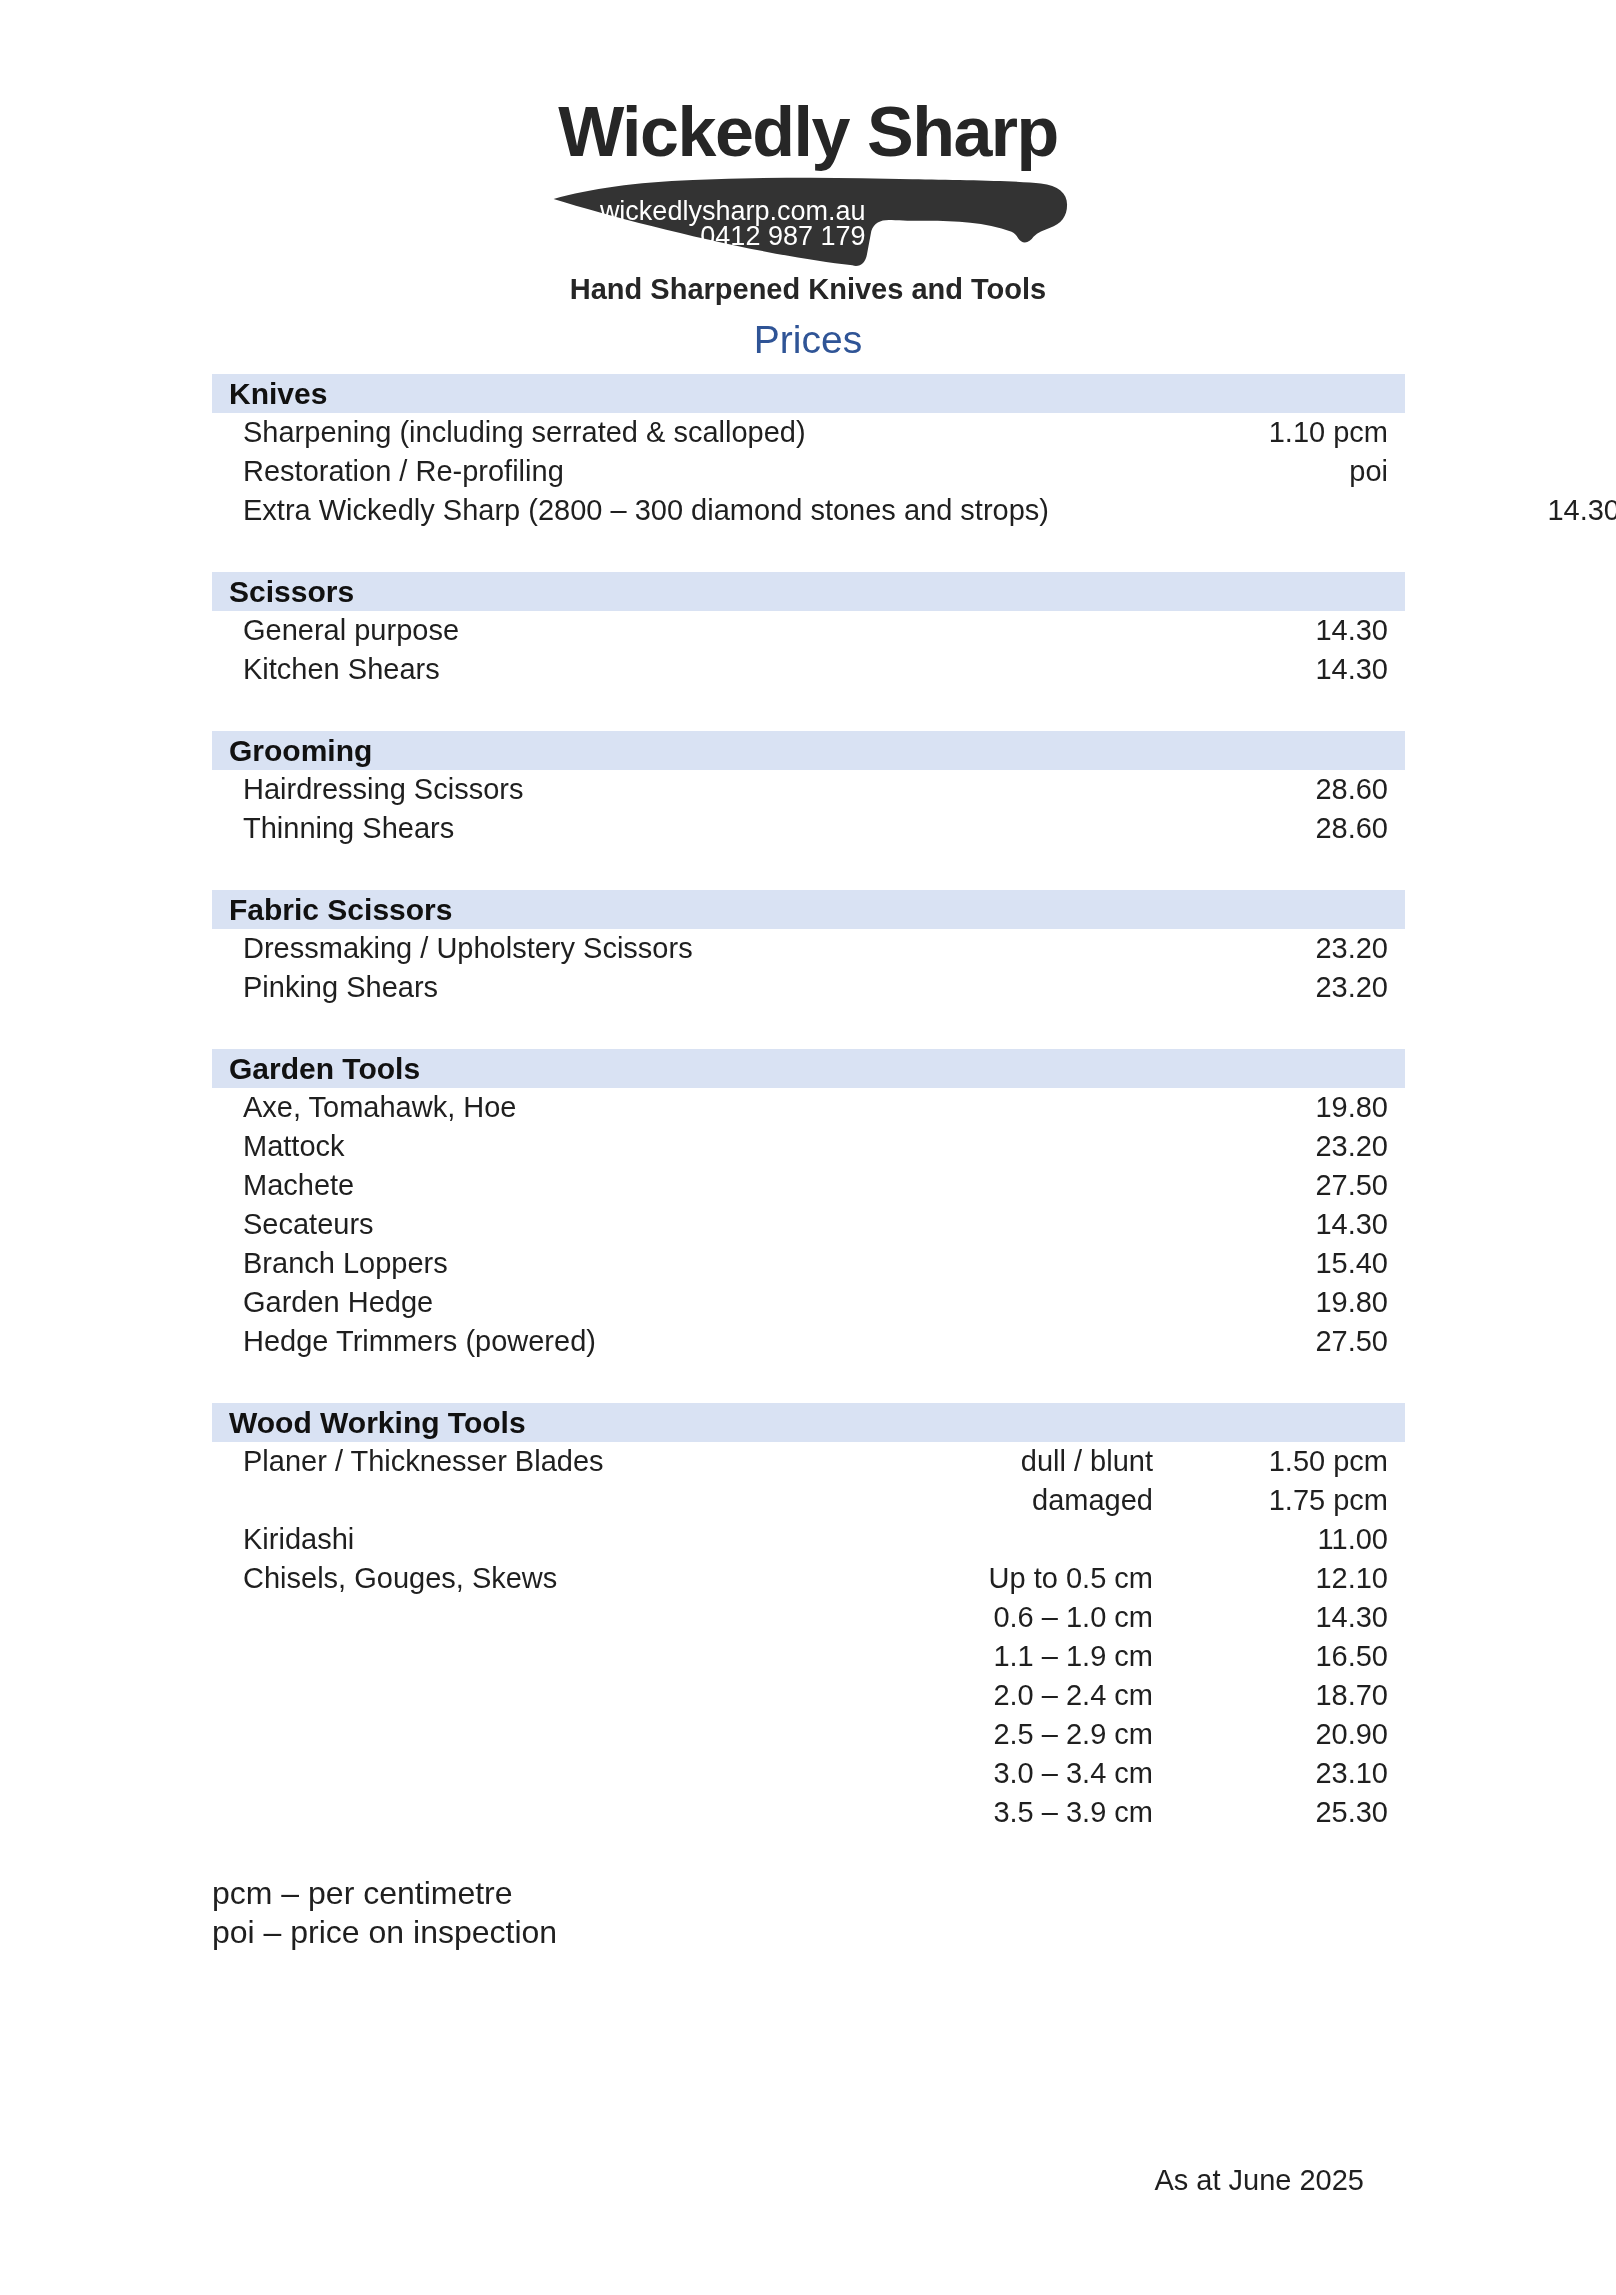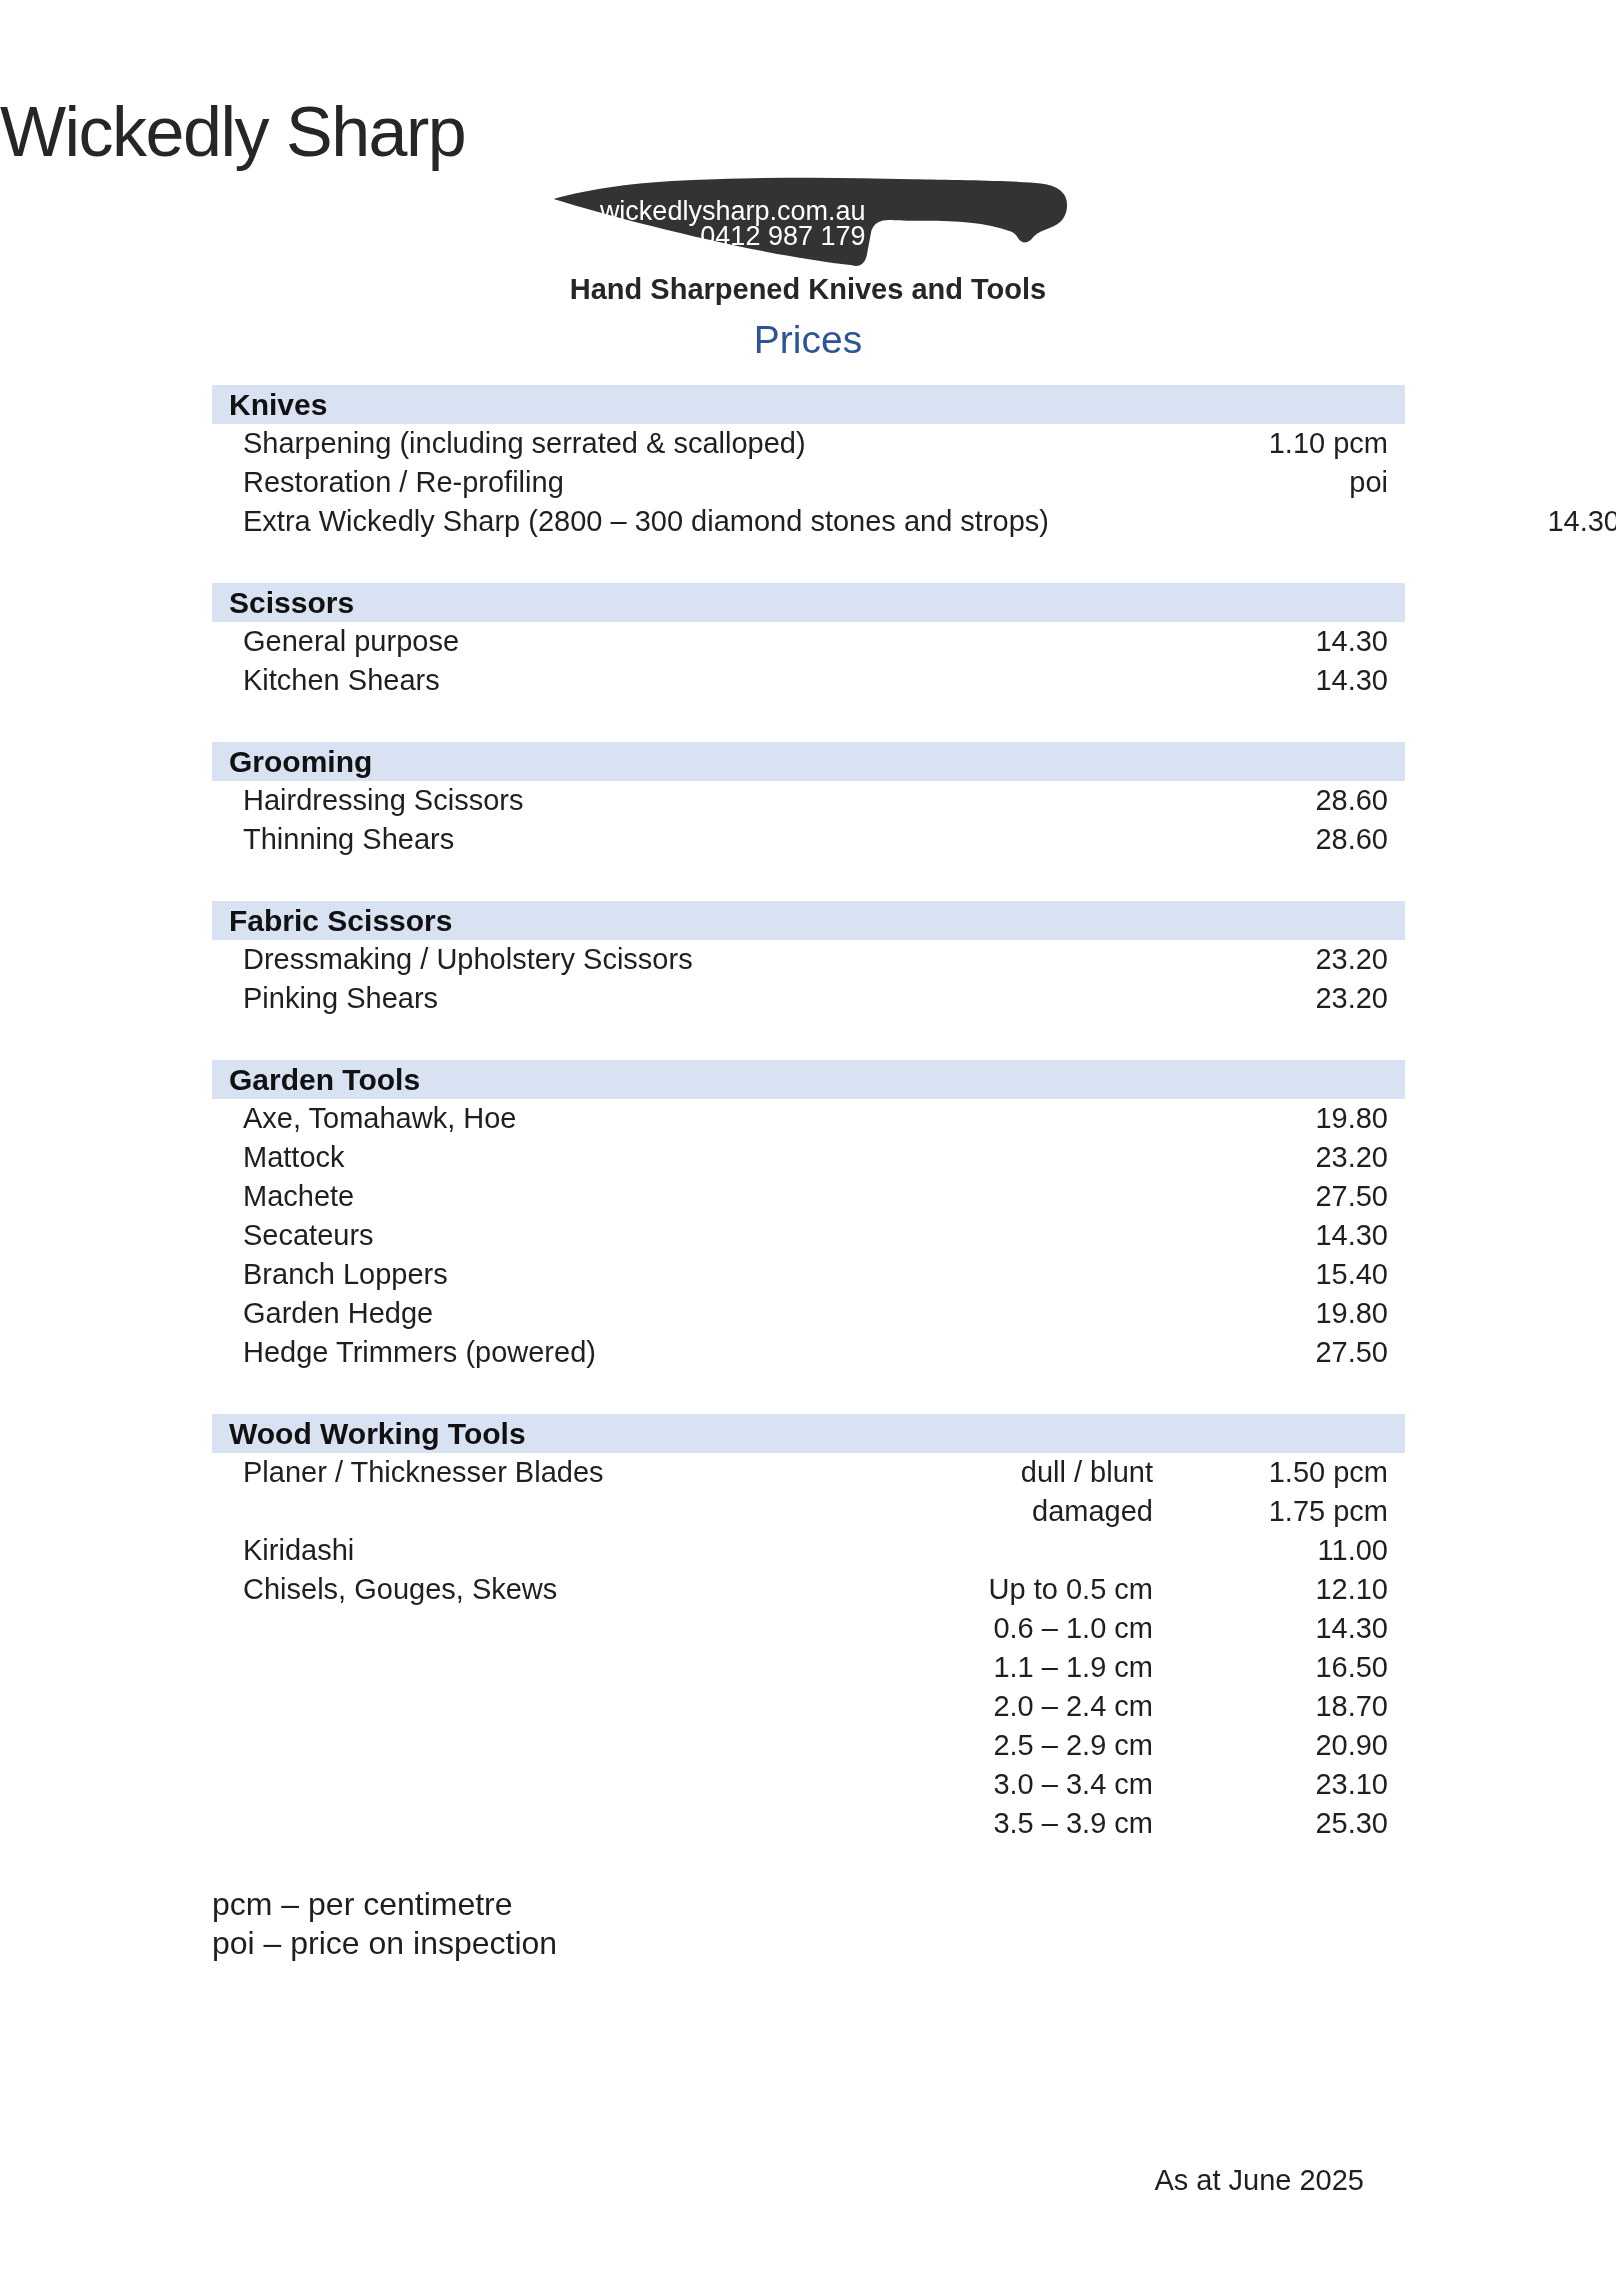--- a/index.html
+++ b/index.html
@@ -7,24 +7,24 @@
     position:relative;
     width:1616px;
     height:2295px;
     background:#ffffff;
     font-family:"Liberation Sans", sans-serif;
     color:#1f1f1f;
     overflow:hidden;
   }
   .brand-title{
     padding-top:96px;
-    text-align:left;
+    text-align:center;
     font-size:70px;
     line-height:73px;
-    font-weight:400;
+    font-weight:700;
     color:#262626;
     letter-spacing:-1.5px;
   }
   .logo{
     position:relative;
     width:523px;
     height:92px;
     margin:8px auto 0;
   }
   .logo svg{position:absolute;left:0;top:0;width:523px;height:92px;}
@@ -48,21 +48,21 @@
   }
   .page-heading{
     margin-top:14.6px;
     text-align:center;
     font-size:39px;
     line-height:42px;
     color:var(--heading-blue,#2f5496);
   }
   .content{
     width:1193px;
-    margin:24px 0 0 212px;
+    margin:13px 0 0 212px;
   }
   .price-section{margin-bottom:42px;}
   .price-section:last-child{margin-bottom:0;}
   .section-header{
     height:39px;
     line-height:39px;
     background:var(--bar-bg,#d9e2f3);
     padding-left:17px;
     box-sizing:border-box;
   }

